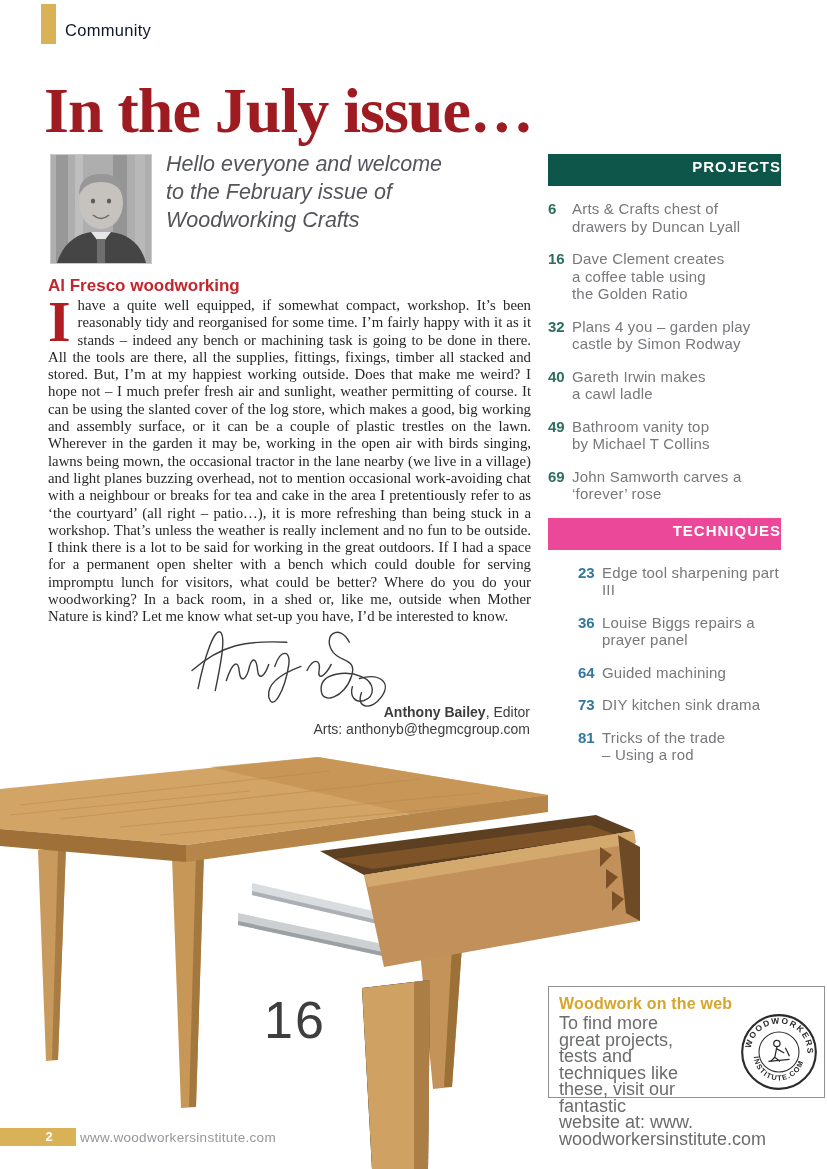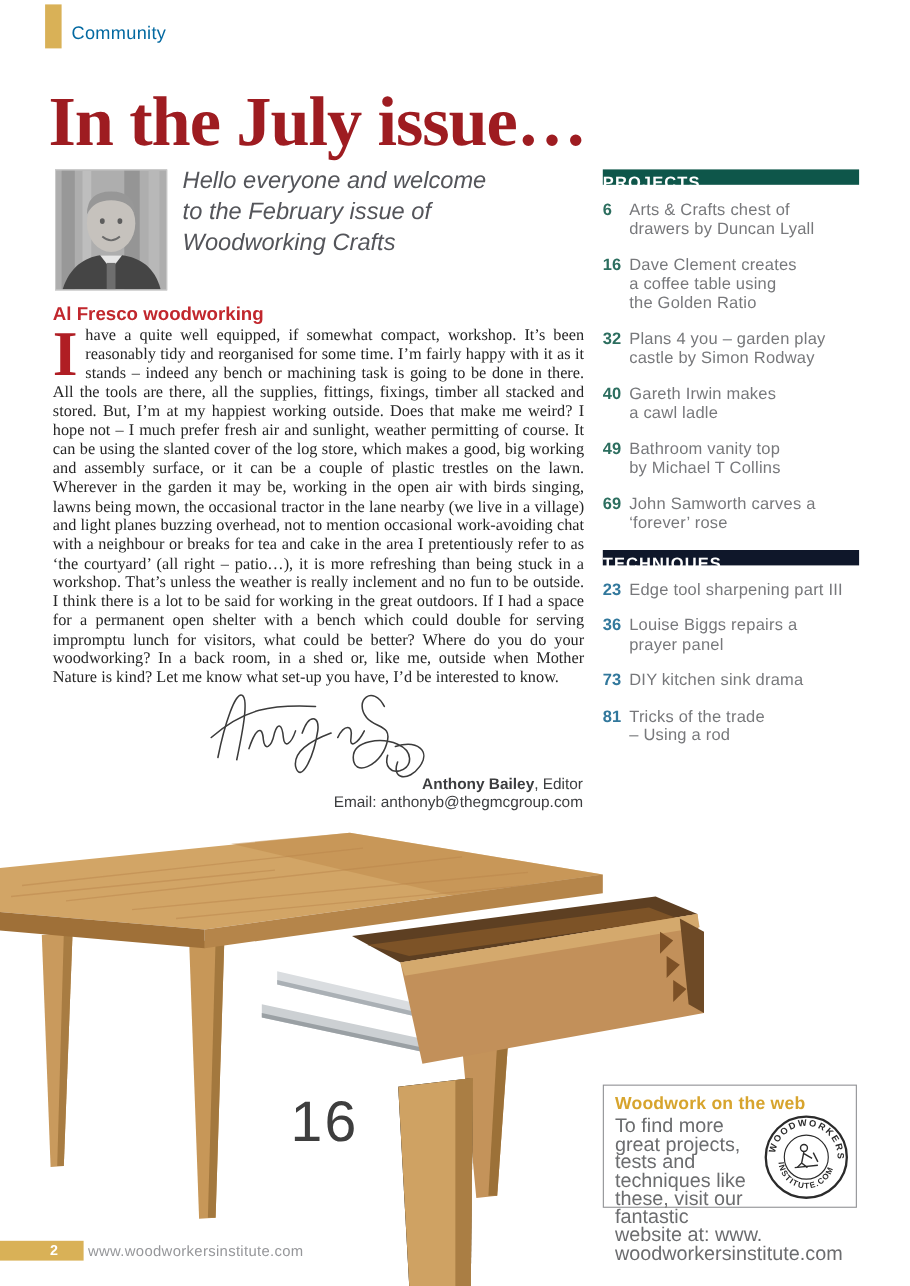--- a/index.html
+++ b/index.html
@@ -4,21 +4,21 @@
 <style>
   * { margin:0; padding:0; box-sizing:border-box; }
   html,body { background:#ffffff; }
   body {
     width:827px; height:1169px; position:relative; overflow:hidden;
     font-family:"Liberation Sans", sans-serif;
   }
 
   
   .kicker-bar { position:absolute; left:41px; top:4px; width:15px; height:40px; background:#d9b157; }
-  .kicker-label { position:absolute; left:65px; top:21px; font-size:16.5px; color:#0369a1; letter-spacing:.3px; }
+  .kicker-label { position:absolute; left:65px; top:21px; font-size:16.5px; color:#0f172a; letter-spacing:.3px; }
 
   
   .page-title {
     position:absolute; left:44px; top:74px; width:700px;
     font-family:"Liberation Serif", serif; font-weight:bold;
     font-size:64px; color:#9e1c21; letter-spacing:-1px;
   }
 
   
   .portrait { position:absolute; left:50px; top:154px; width:102px; height:110px;
@@ -41,38 +41,38 @@
     float:left; font-family:"Liberation Serif", serif; font-weight:bold;
     font-size:58px; line-height:46px; color:#b01e24; padding:2px 7px 0 0;
   }
   .signature { position:absolute; left:188px; top:614px; width:232px; height:100px; }
   .credit { position:absolute; left:48px; top:704px; width:482px; text-align:right;
     font-size:14px; line-height:16.5px; color:#3c3d3f; }
   .credit .name { font-weight:bold; }
 
   
   .sidebar { position:absolute; left:548px; top:154px; width:233px; z-index:2; }
-  .banner { height:14px; line-height:26px; text-align:left; color:#ffffff;
+  .banner { height:32px; line-height:26px; text-align:right; color:#ffffff;
     font-weight:bold; font-size:15px; letter-spacing:1px; margin-bottom:14px; }
   .banner.projects { background:#0e564a; }
-  .banner.techniques { background:#0f172a; }
+  .banner.techniques { background:#ec4899; }
   .toc-item { display:flex; margin-bottom:15px; font-size:15px; line-height:17.5px; }
   .toc-item .num { width:24px; flex:none; font-weight:bold; }
   .projects-list .num { color:#2c6e5f; }
-  .techniques-list .num { color:#32789c; }
+  .techniques-list .num { color:#32789c;margin-left:30px; }
   .toc-item .t { color:#77787b; white-space:pre-line; letter-spacing:.2px; }
 
   
   .photo { position:absolute; left:0; top:755px; width:640px; height:414px; z-index:0; }
   .photo svg { display:block; }
   .photo-num { position:absolute; left:264px; top:990px; z-index:1;
     font-size:52px; font-weight:300; color:#3e3e3e; letter-spacing:2px; }
 
   
-  .webbox { position:absolute; left:548px; top:986px; width:231px; height:112px;
+  .webbox { position:absolute; left:548px; top:986px; width:277px; height:112px;
     border:1px solid #909194; background:#ffffff; padding:8px 10px; z-index:3; }
   .webbox h3 { font-size:16px; color:#d7a42d; font-weight:bold; margin-bottom:2px; letter-spacing:.2px; }
   .webbox p { font-size:18px; line-height:16.5px; color:#6b6c6e; white-space:pre-line; width:138px; }
   .seal { position:absolute; right:5px; top:25px; width:80px; height:80px; }
 
   
   .folio { position:absolute; left:0; top:1128px; width:76px; height:18px; background:#d9b157;
     color:#ffffff; font-weight:bold; font-size:13px; line-height:18px; text-align:center; text-indent:22px; z-index:4; }
   .footer-url { position:absolute; left:80px; top:1130px; font-size:13.5px; color:#96979a; letter-spacing:.3px; z-index:4; }
 </style>
@@ -117,21 +117,21 @@
       <path d="M38,66 C44,48 50,44 51,58 C52,68 58,66 61,52 C64,42 68,44 69,56 C70,66 76,62 80,50"></path>
       <path d="M86,52 C92,34 102,36 100,50 C96,76 84,98 80,82 C78,68 96,58 112,52"></path>
       <path d="M118,56 C124,44 132,44 130,56 C128,66 136,62 142,50"></path>
       <path d="M160,28 C150,8 132,22 144,38 C152,48 168,44 162,62 C156,82 132,92 132,74 C132,58 158,56 172,62 C186,68 186,82 174,86 C166,88 160,82 163,72"></path>
       <path d="M170,64 C190,58 202,68 192,82 C182,96 166,94 172,78"></path>
     </svg>
   </div>
 
   <div class="credit">
     <div><span class="name">Anthony Bailey</span><span>, Editor</span></div>
-    <div>Email: anthonyb@thegmcgroup.com</div>
+    <div>Arts: anthonyb@thegmcgroup.com</div>
   </div>
 
   <aside class="sidebar">
     <div class="banner projects">PROJECTS</div>
     <div class="projects-list">
       <div class="toc-item">
         <span class="num">6</span>
         <span class="t">Arts &amp; Crafts chest of
 drawers by Duncan Lyall</span>
       </div>
@@ -166,20 +166,24 @@
     <div class="banner techniques">TECHNIQUES</div>
     <div class="techniques-list">
       <div class="toc-item">
         <span class="num">23</span>
         <span class="t">Edge tool sharpening part III</span>
       </div>
       <div class="toc-item">
         <span class="num">36</span>
         <span class="t">Louise Biggs repairs a
 prayer panel</span>
+      </div>
+      <div class="toc-item">
+        <span class="num">64</span>
+        <span class="t">Guided machining</span>
       </div>
       <div class="toc-item">
         <span class="num">73</span>
         <span class="t">DIY kitchen sink drama</span>
       </div>
       <div class="toc-item">
         <span class="num">81</span>
         <span class="t">Tricks of the trade
 – Using a rod</span>
       </div>

